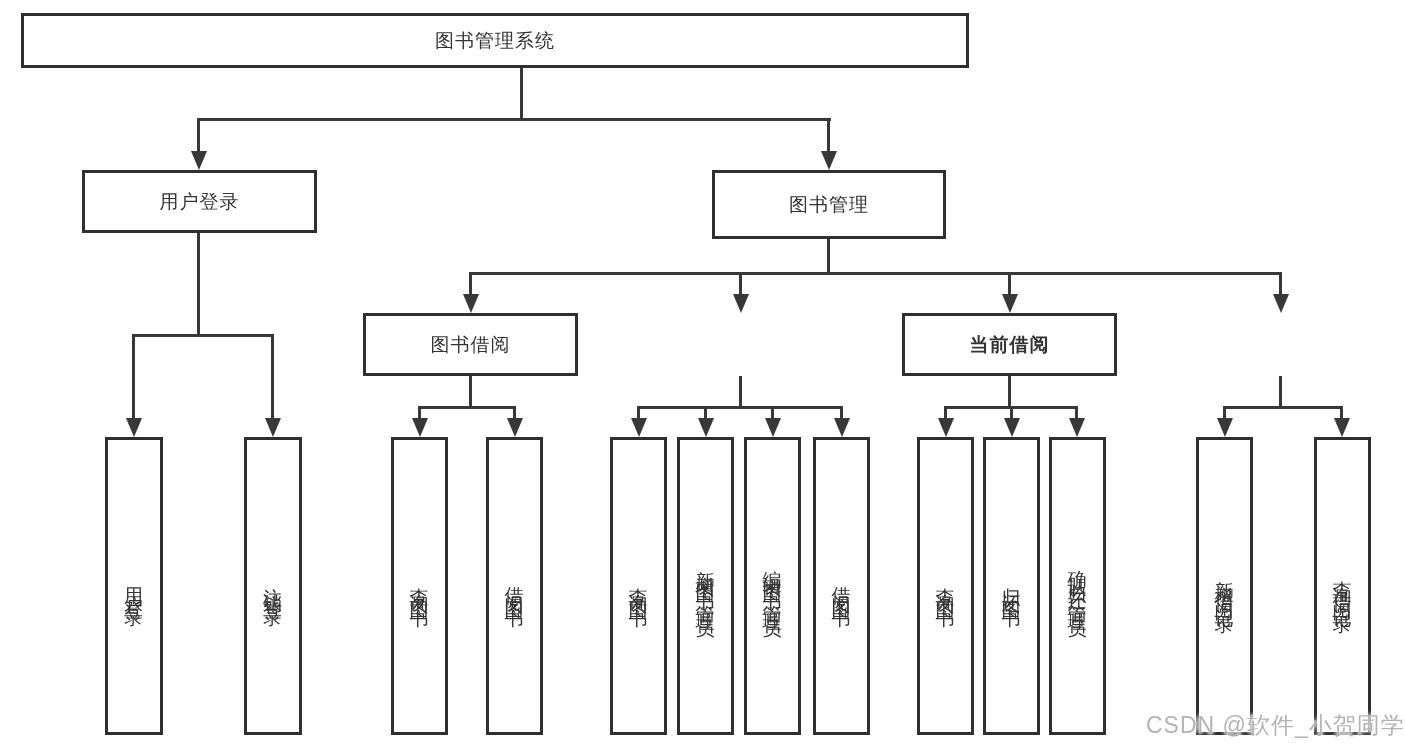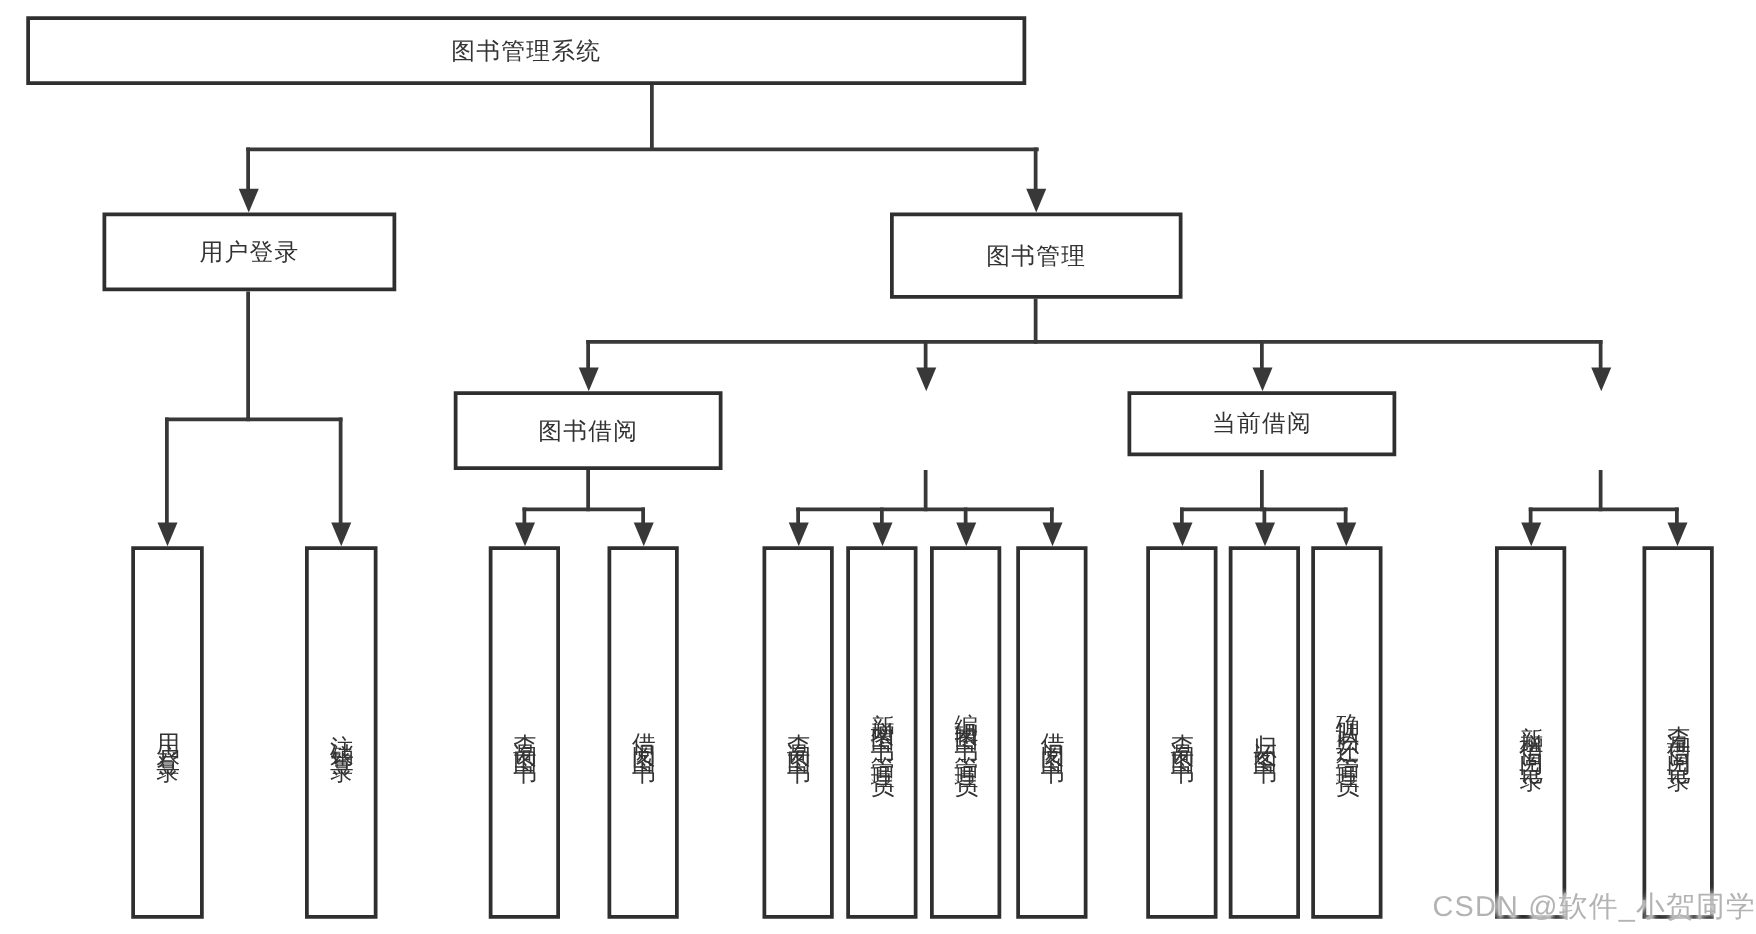--- a/index.html
+++ b/index.html
@@ -69,30 +69,30 @@
     z-index: 5;
     text-shadow: 0 0 5px #ffffff, 0 0 5px #ffffff, 0 1px 3px #ffffff;
     white-space: nowrap;
   }
 </style>
 </head>
 <body>
 
 <div id="stage">
 
-  <div class="hbox" style="left:21px; top:13px; width:800px; height:55px;">图书管理系统</div>
+  <div class="hbox" style="left:21px; top:13px; width:948px; height:55px;">图书管理系统</div>
 
   <div class="hbox" style="left:82px; top:170px; width:235px; height:63px;">用户登录</div>
 
   <div class="hbox" style="left:712px; top:170px; width:234px; height:69px;">图书管理</div>
 
   <div class="hbox" style="left:363px; top:313px; width:215px; height:63px;">图书借阅</div>
 
 
-  <div class="hbox" style="left:902px; top:313px; width:215px; height:52px;">当前借阅</div>
+  <div class="hbox" style="left:902px; top:313px; width:215px; height:63px;font-weight:bold;">当前借阅</div>
 
 
   <div class="vbox" style="left:105px; top:437px; width:58px; height:298px;">
     <span>用户登录</span>
   </div>
 
   <div class="vbox" style="left:244px; top:437px; width:58px; height:298px;">
     <span>注销登录</span>
   </div>
 

